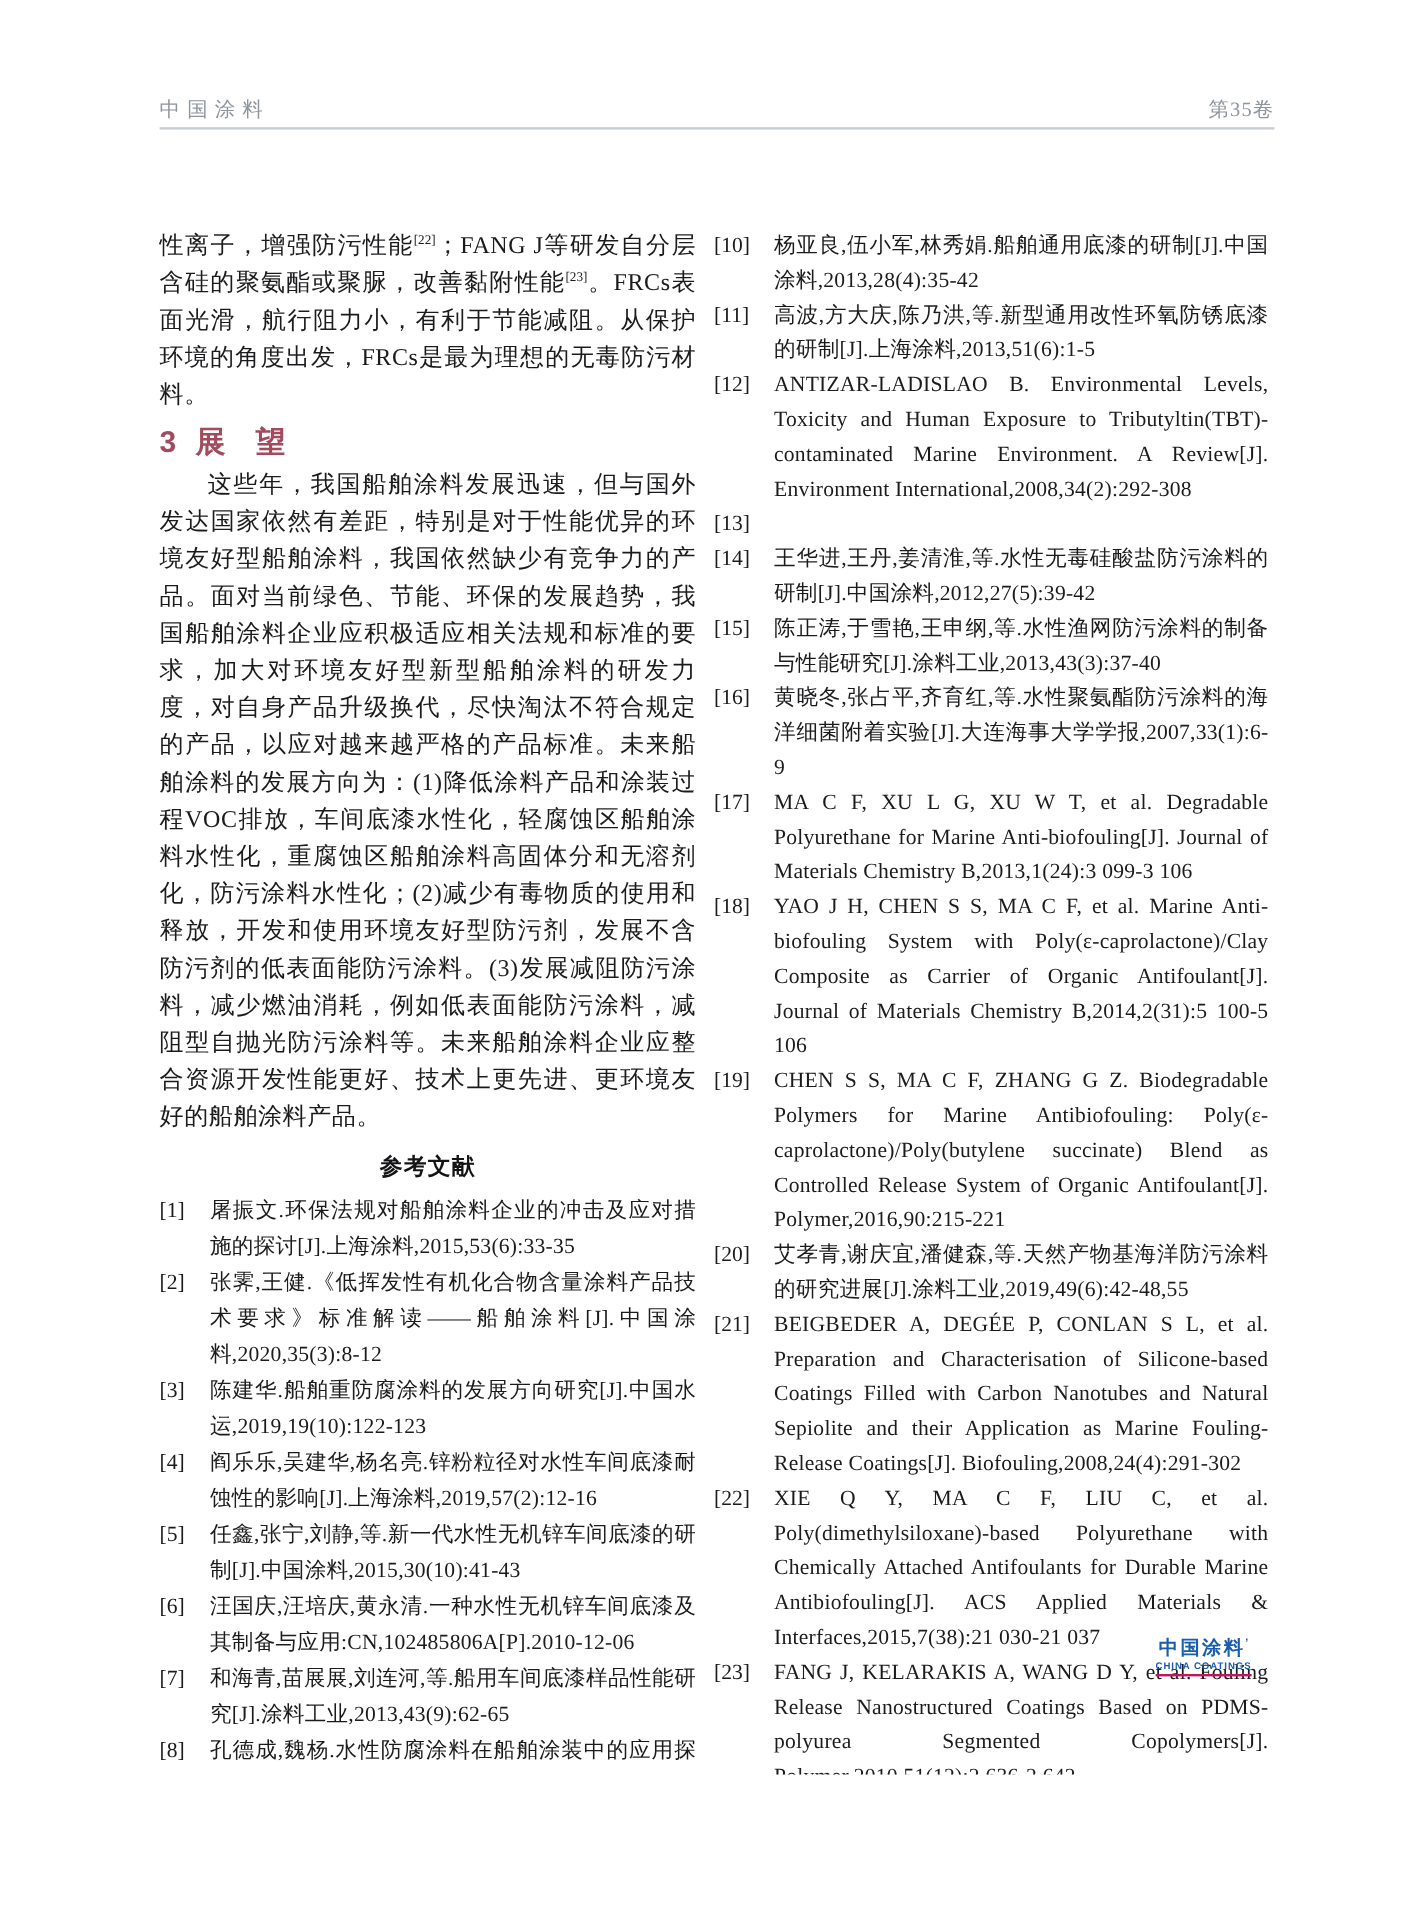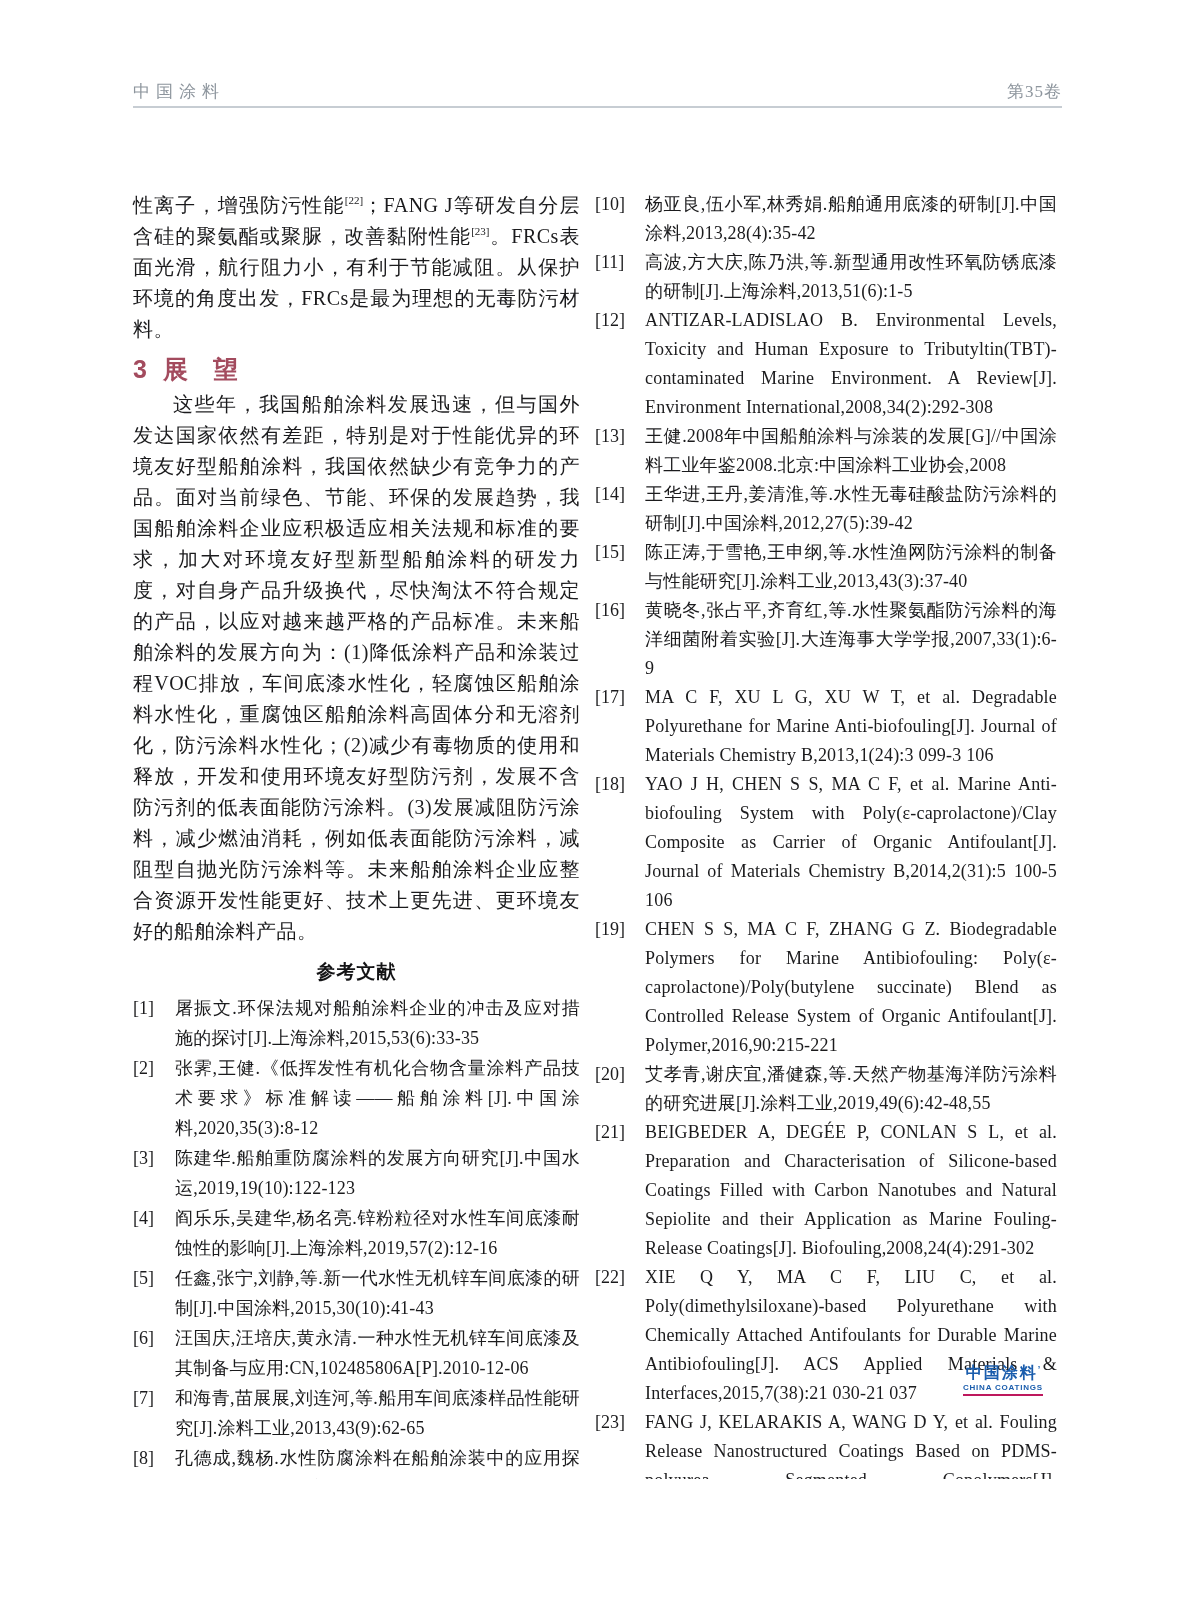--- a/index.html
+++ b/index.html
@@ -154,21 +154,20 @@
           <div class="ref-item">
             <span class="ref-id">[11]</span>
             <div class="ref-text">高波,方大庆,陈乃洪,等.新型通用改性环氧防锈底漆的研制[J].上海涂料,2013,51(6):1-5</div>
           </div>
           <div class="ref-item">
             <span class="ref-id">[12]</span>
             <div class="ref-text">ANTIZAR-LADISLAO B. Environmental Levels, Toxicity and Human Exposure to Tributyltin(TBT)-contaminated Marine Environment. A Review[J]. Environment International,2008,34(2):292-308</div>
           </div>
           <div class="ref-item">
             <span class="ref-id">[13]</span>
-            <div class="ref-text">王健.2008年中国船舶涂料与涂装的发展[G]//中国涂料工业年鉴2008.北京:中国涂料工业协会,2008</div>
           </div>
           <div class="ref-item">
             <span class="ref-id">[14]</span>
             <div class="ref-text">王华进,王丹,姜清淮,等.水性无毒硅酸盐防污涂料的研制[J].中国涂料,2012,27(5):39-42</div>
           </div>
           <div class="ref-item">
             <span class="ref-id">[15]</span>
             <div class="ref-text">陈正涛,于雪艳,王申纲,等.水性渔网防污涂料的制备与性能研究[J].涂料工业,2013,43(3):37-40</div>
           </div>
           <div class="ref-item">

